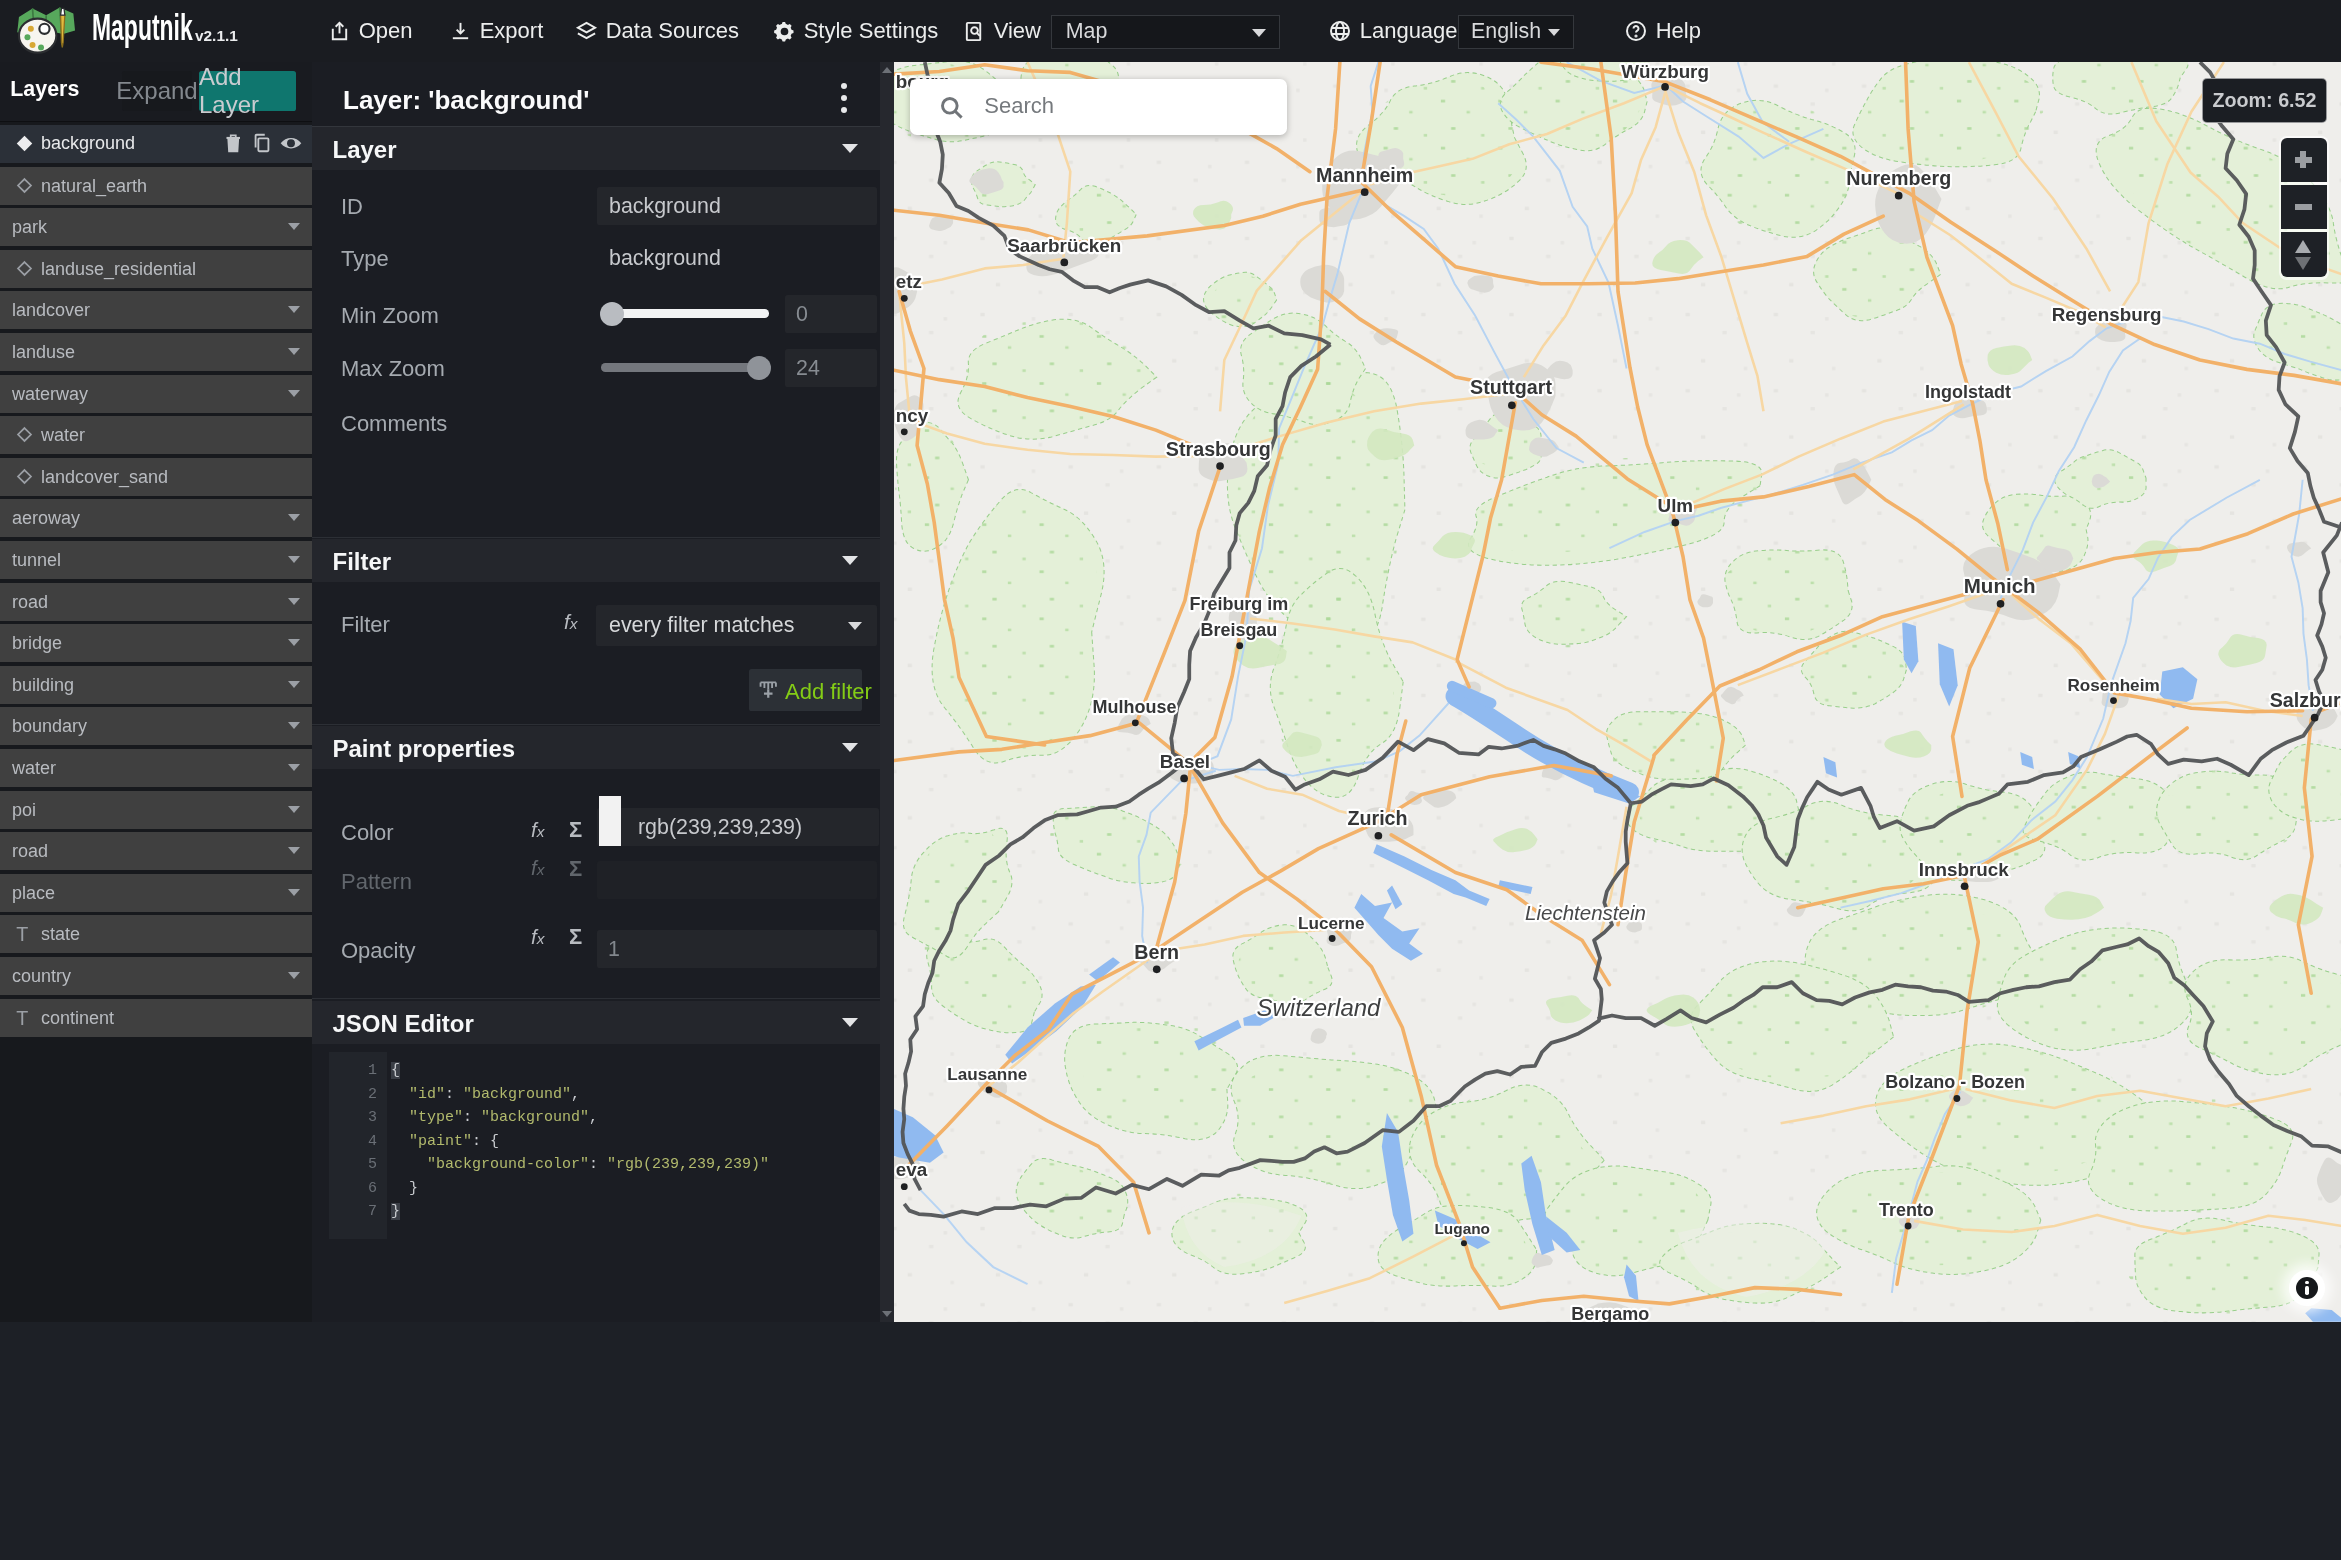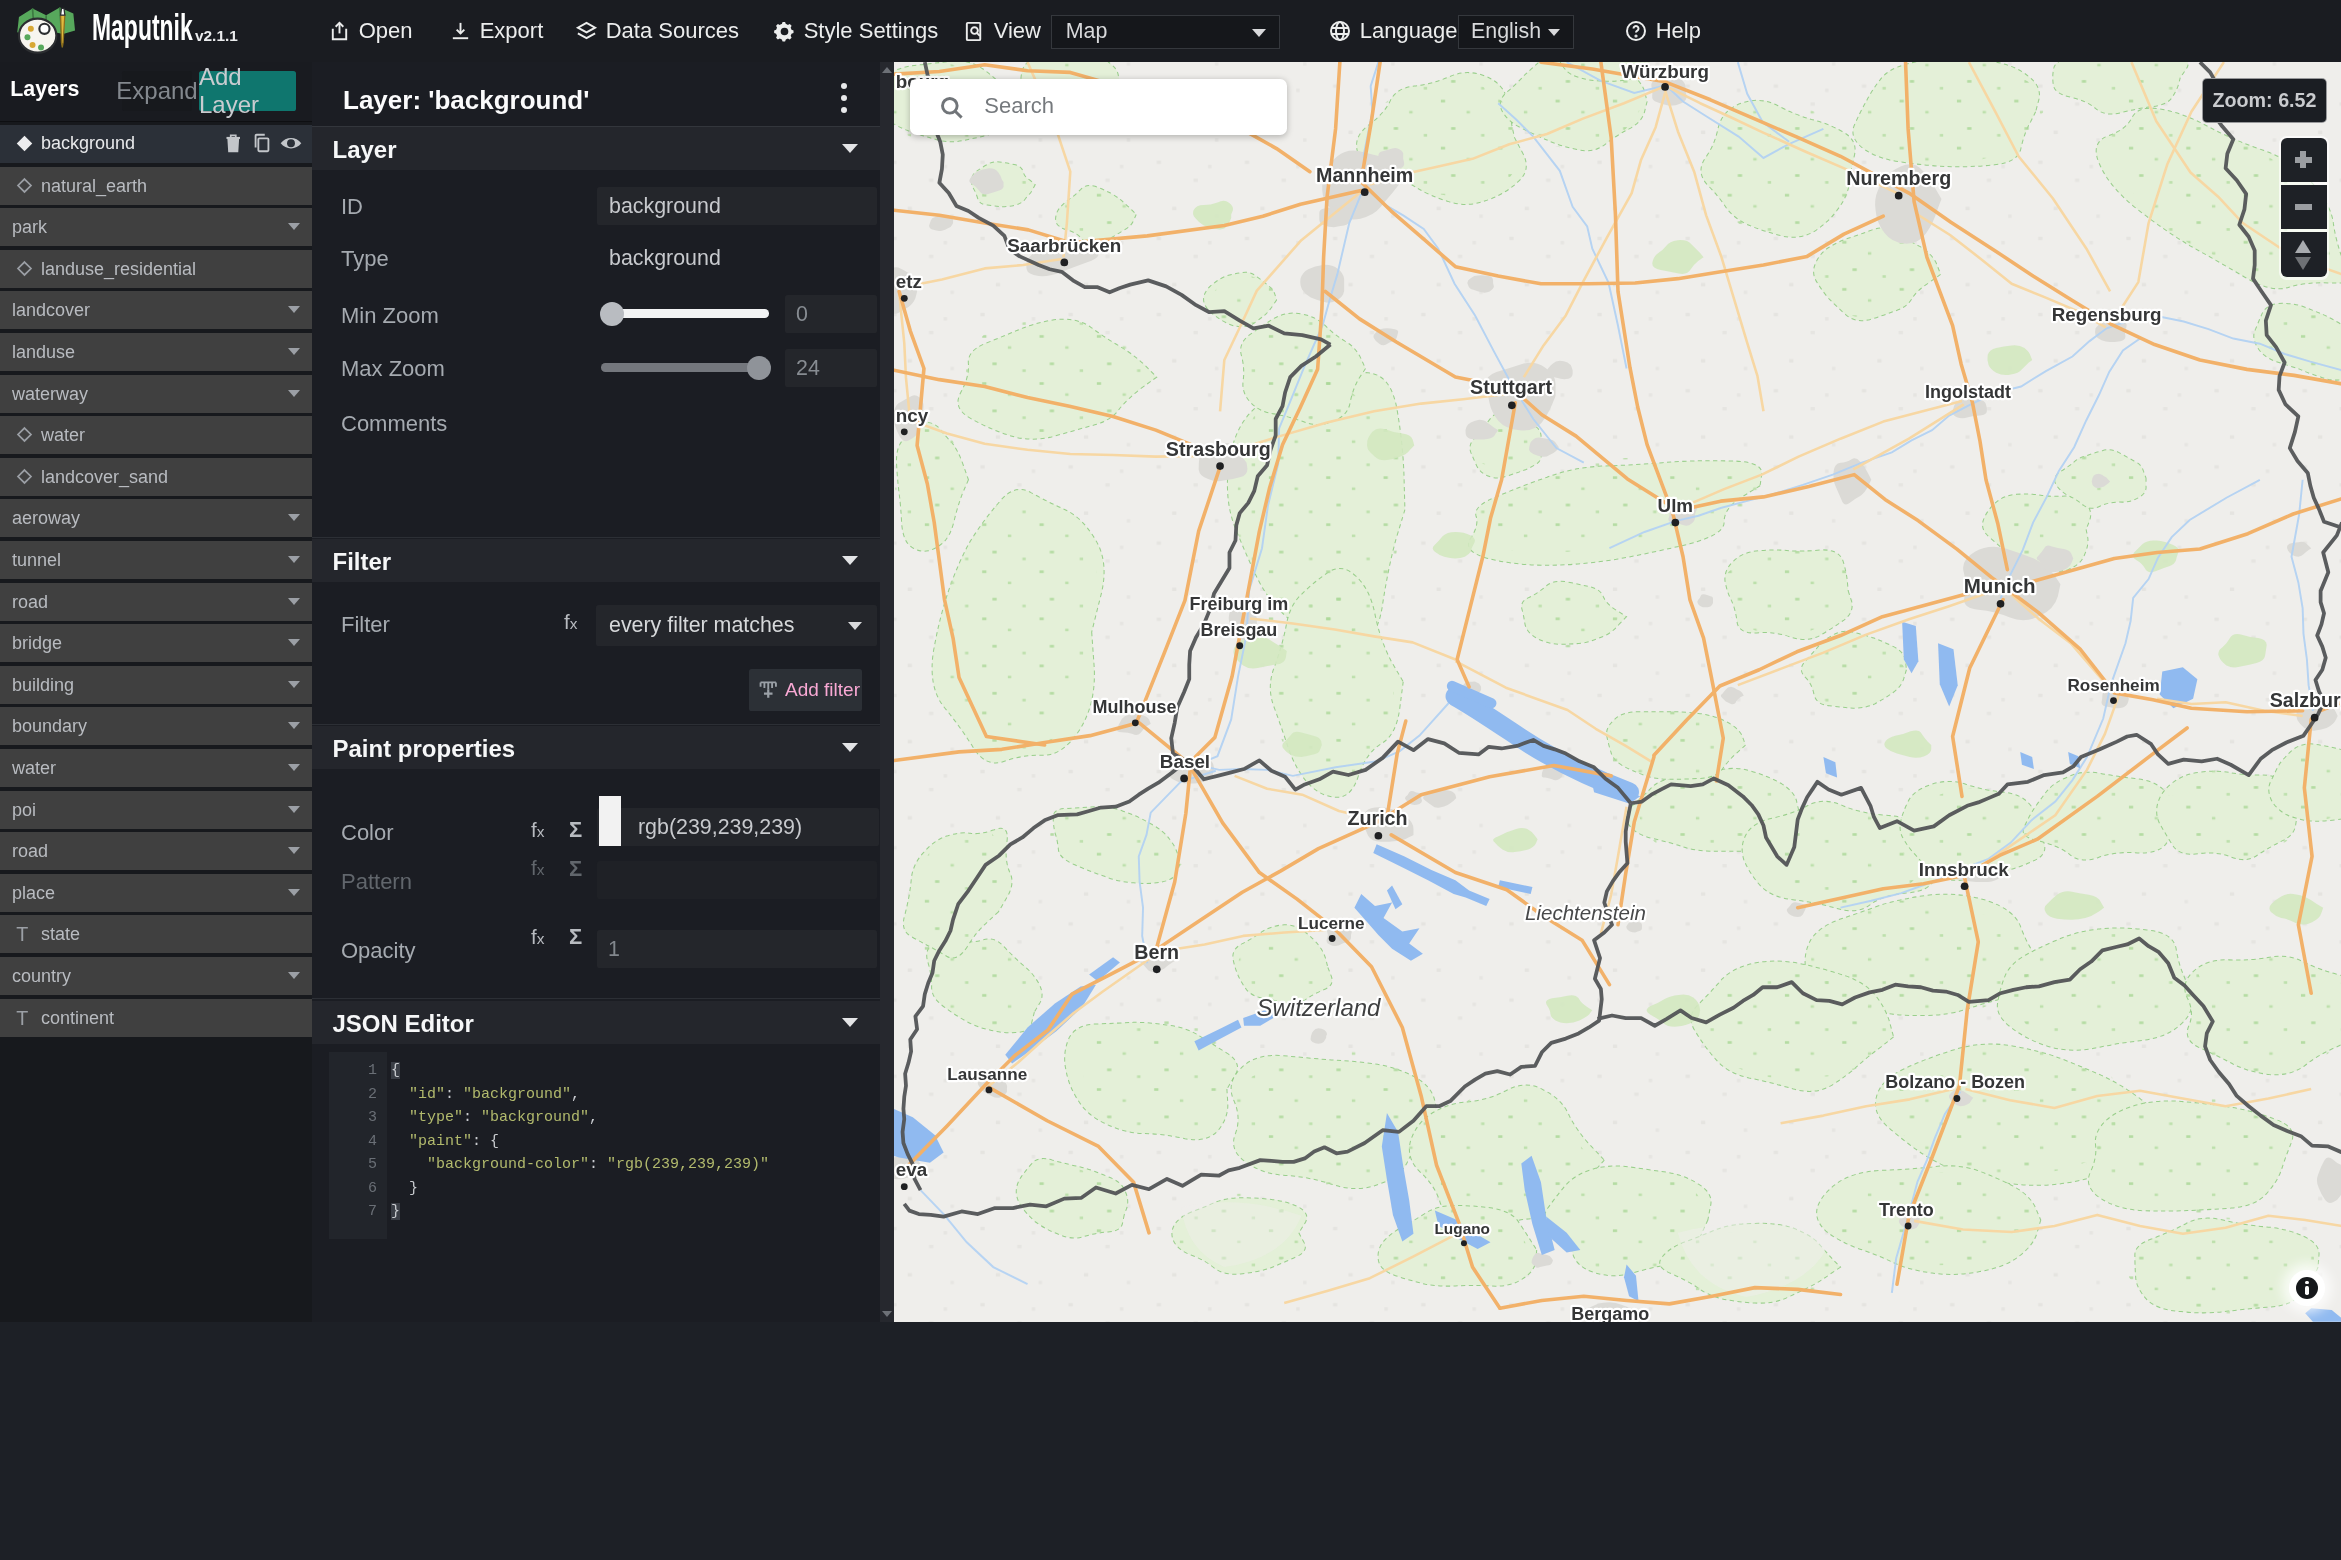--- a/index.html
+++ b/index.html
@@ -30,21 +30,21 @@
   
   #mid { position:absolute; left:312px; top:62px; width:568px; height:1260px; background:#1b1d23; }
   #mid h1 { position:absolute; left:31px; top:23px; font-size:26px; font-weight:bold; color:#fbfbfc; }
   #mid pre i { font-style:normal; color:#b2ba6d; }
   .sechead { position:absolute; left:0; width:568px; height:43px; background:#24262c; }
   .sechead .t { position:absolute; left:20.5px; top:8.6px; font-size:24px; font-weight:bold; color:#f6f7f8; }
   .sechead .c { position:absolute; right:22px; top:17px; width:0; height:0; border-left:8.6px solid transparent; border-right:8.6px solid transparent; border-top:9.4px solid #e3e4e6; }
   .flabel { position:absolute; left:29px; font-size:22px; color:#a5aab0; }
   .finput { position:absolute; background:#24262b; border-radius:2.6px; color:#c7c9cd; font-size:21.4px; }
   .divline { position:absolute; left:0; width:568px; height:0.9px; background:#2c2f35; }
-  .fx { position:absolute; font-size:20.5px; color:#b8bbc0; }
+  .fx { position:absolute; font-size:20.5px; font-style:italic; color:#b8bbc0; }
   .sigma { position:absolute; font-size:22px; color:#b8bbc0; }
 
   
   #vscroll { position:absolute; left:880px; top:62px; width:13.7px; height:1260px; background:#26282e; }
 
   
   #map { position:absolute; left:894px; top:62px; width:1448px; height:1260px; background:#efeeeb; overflow:hidden; }
 </style>
 </head>
 <body>
@@ -282,21 +282,21 @@
     <div class="flabel" style="top:550px">Filter</div>
     <div class="fx" style="left:252px;top:548px">f<span style="font-size:15.4px">x</span></div>
     <div class="finput" style="left:284px;top:543px;width:281px;height:41px;line-height:41px;padding-left:13px;color:#d6d8da">every filter matches
       <span class="abs" style="right:14.6px;top:17px;width:0;height:0;border-left:7.7px solid transparent;border-right:7.7px solid transparent;border-top:8.6px solid #d8d9db"></span>
     </div>
     <div class="abs" style="left:437px;top:607px;width:113px;height:42px;background:#2c3036;border-radius:2.6px">
       <svg class="abs" style="left:9.4px;top:10.3px" width="20.5" height="20.5" viewBox="0 0 24 24" fill="none" stroke="#9aa0a7" stroke-width="2.2">
           <path d="M3 4 H21 M3 4 V9 M12 4 V12 M21 4 V9 M7.5 4 V10.5 M16.5 4 V10.5"></path>
           <path d="M7 17 H17 M12 12 V22" stroke-width="2.6"></path>
         </svg>
-      <span class="abs" style="left:36px;top:10.3px;font-size:19px;color:#f9a8d4;white-space:nowrap">Add filter</span>
+      <span class="abs" style="left:36px;top:10.3px;font-size:22px;color:#84cc16;white-space:nowrap">Add filter</span>
     </div>
 
     <div class="divline" style="top:662px"></div>
     <div class="sechead" style="top:664px">
         <span class="t">Paint properties</span>
         <span class="c"></span>
       </div>
     <div class="flabel" style="top:758px">Color</div>
     <div class="fx" style="left:219px;top:756px">f<span style="font-size:15.4px">x</span></div>
     <div class="sigma" style="left:257px;top:755px;font-weight:bold">Σ</div>

